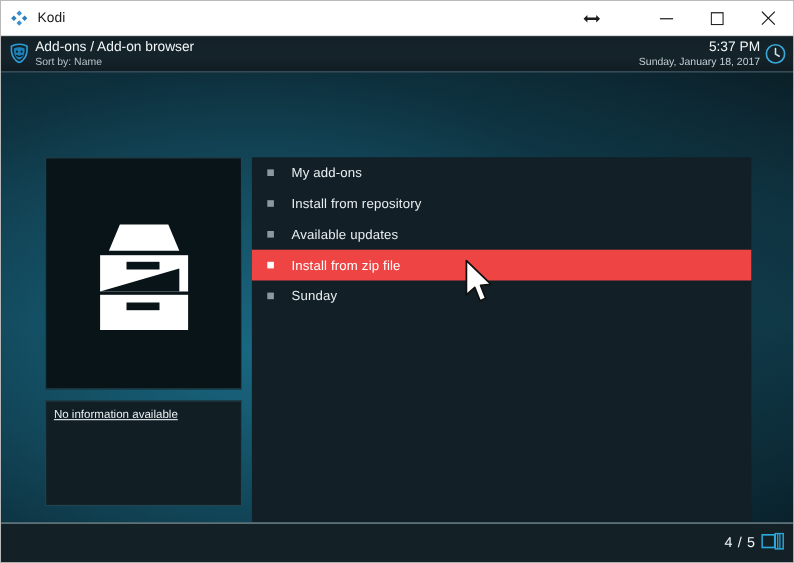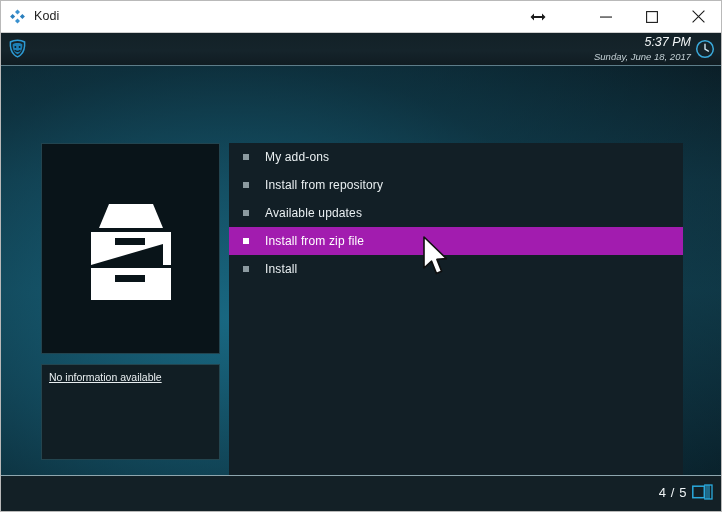--- a/index.html
+++ b/index.html
@@ -66,21 +66,21 @@
   #kodi-header-titles {
     position:absolute; left:31px; top:2px;
   }
   #breadcrumb {
     font-size:12.5px; color:#f2f6f7; line-height:15px; white-space:nowrap;
   }
   #sort-by {
     font-size:9.5px; color:#b7c4c9; line-height:12px; margin-top:1px; white-space:nowrap;
   }
   #kodi-header-clock {
-    position:absolute; right:30px; top:2px; text-align:right;font-style:italic;
+    position:absolute; right:30px; top:2px; text-align:right;
   }
   #clock-time {
     font-size:12.5px; color:#f2f6f7; line-height:15px; white-space:nowrap;
   }
   #clock-date {
     font-size:9.5px; color:#c3d0d5; line-height:12px; margin-top:1px; white-space:nowrap;
   }
   #clock-icon {
     position:absolute; right:6px; top:6px; width:20px; height:20px;
   }
@@ -120,21 +120,21 @@
 
   
   #list-panel {
     position:absolute; left:228px; top:77px; width:454px; height:356px;
     background:#121f26;
   }
   .list-row {
     position:relative; height:28px; display:flex; align-items:center;
     background:transparent;
   }
-  .list-row.selected { background:#a21caf; }
+  .list-row.selected { background:#ef4444; }
   .row-bullet {
     width:6px; height:6px; background:#8c9aa0; margin-left:14px; flex:0 0 auto;
   }
   .list-row.selected .row-bullet { background:#ffffff; }
   .row-label {
     font-size:12px; color:#e9eff1; margin-left:16px; white-space:nowrap;
     letter-spacing:.15px;
   }
   .list-row.selected .row-label { color:#ffffff; }
 
@@ -208,24 +208,28 @@
       <span id="kodi-header-icon">
         <svg width="19" height="19" viewBox="0 0 19 19">
           <path d="M9.5 1.2 C12.6 1.2 15.2 2.1 16.6 3.0 C16.9 6.9 16.4 12.6 12.5 16.0 C11.3 17.0 10.2 17.6 9.5 17.9 C8.8 17.6 7.7 17.0 6.5 16.0 C2.6 12.6 2.1 6.9 2.4 3.0 C3.8 2.1 6.4 1.2 9.5 1.2 Z" fill="none" stroke="#2d9bd4" stroke-width="1.5"></path>
           <path d="M9.5 4.0 C11.6 4.0 13.4 4.6 14.3 5.2 C14.5 8.0 14.1 11.7 11.5 14.0 C10.7 14.7 10.0 15.1 9.5 15.3 C9.0 15.1 8.3 14.7 7.5 14.0 C4.9 11.7 4.5 8.0 4.7 5.2 C5.6 4.6 7.4 4.0 9.5 4.0 Z" fill="#1d7fb6"></path>
           <circle cx="7.4" cy="8.0" r="1.0" fill="#0d1a20"></circle>
           <circle cx="11.6" cy="8.0" r="1.0" fill="#0d1a20"></circle>
           <path d="M6.6 11.2 Q9.5 13.4 12.4 11.2" stroke="#0d1a20" stroke-width="1.2" fill="none"></path>
         </svg>
       </span>
 
+      <div id="kodi-header-titles">
+        <div id="breadcrumb">Add-ons / Add-on browser</div>
+        <div id="sort-by">Sort by: Name</div>
+      </div>
 
       <div id="kodi-header-clock">
         <div id="clock-time">5:37 PM</div>
-        <div id="clock-date">Sunday, June 18, 2017</div>
+        <div id="clock-date">Sunday, January 18, 2017</div>
       </div>
       <span id="clock-icon">
         <svg width="20" height="20" viewBox="0 0 20 20">
           <circle cx="10" cy="10" r="8.3" fill="none" stroke="#3aa9da" stroke-width="1.5"></circle>
           <path d="M10 5.2 L10 10.2 L13.4 12.1" stroke="#cfe6f2" stroke-width="1.4" fill="none" stroke-linecap="round"></path>
         </svg>
       </span>
     </div>
     <div id="kodi-header-rule"></div>
 
@@ -262,21 +266,21 @@
         <div class="list-row">
           <span class="row-bullet"></span>
           <span class="row-label">Available updates</span>
         </div>
         <div class="list-row selected">
           <span class="row-bullet"></span>
           <span class="row-label">Install from zip file</span>
         </div>
         <div class="list-row">
           <span class="row-bullet"></span>
-          <span class="row-label">Install</span>
+          <span class="row-label">Sunday</span>
         </div>
       </div>
 
     </div>
 
     <div id="kodi-footer">
       <span id="pager">4 / 5</span>
       <span id="viewmode-icon">
         <svg width="21" height="18" viewBox="0 0 21 18">
           <rect x="0.8" y="2.2" width="11.5" height="11.5" fill="none" stroke="#2aa9dd" stroke-width="1.5"></rect>

